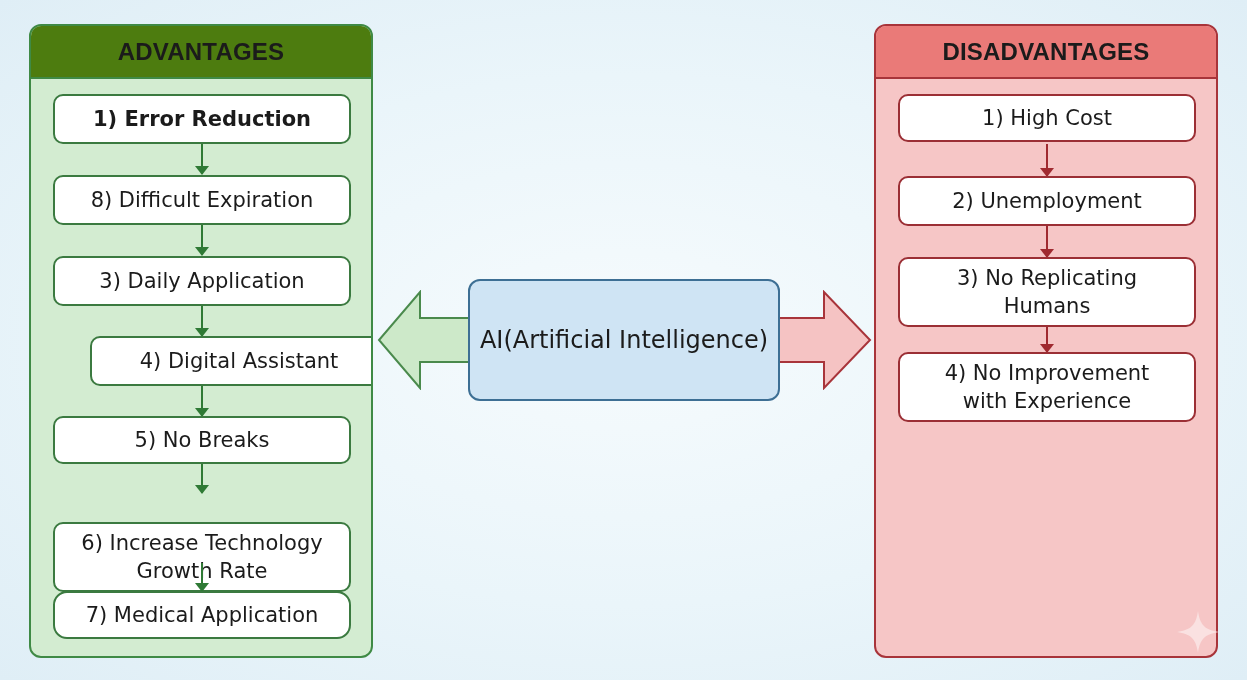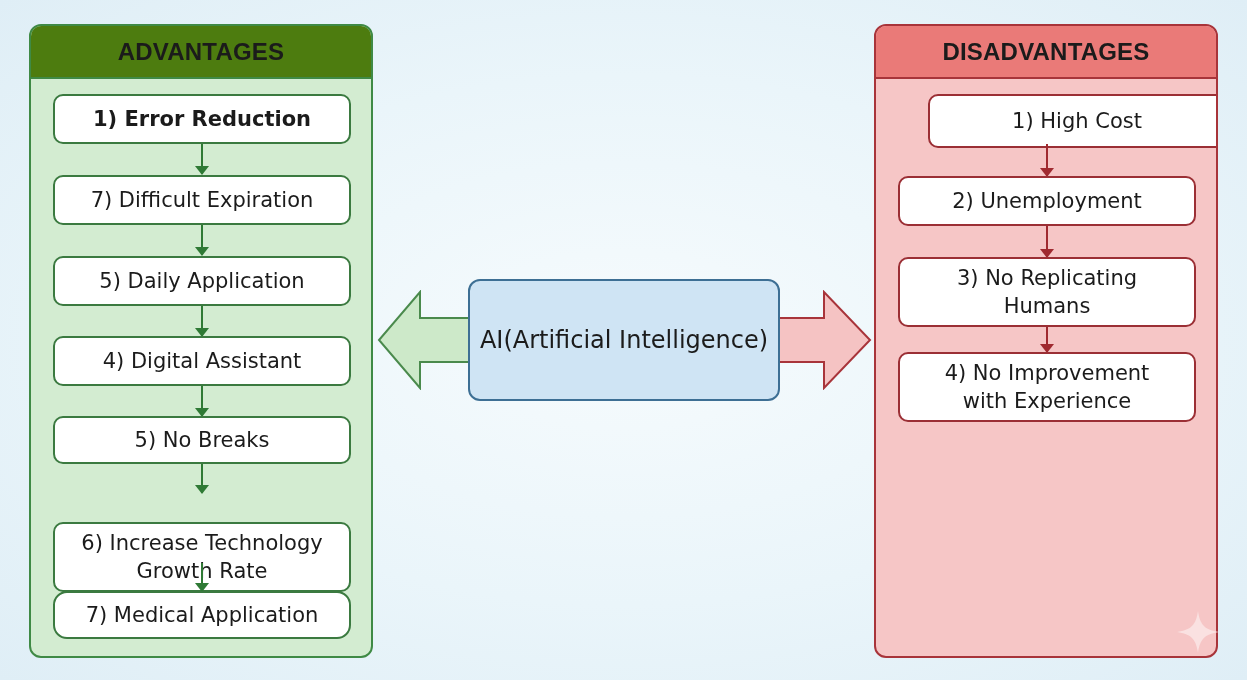--- a/index.html
+++ b/index.html
@@ -53,27 +53,27 @@
 </style>
 </head>
 <body>
 
 <div class="panel adv">
   <div class="panel-header">ADVANTAGES</div>
 
   <div class="item" style="top:68px;height:50px;font-weight:bold;">1) Error Reduction</div>
   <div class="connector" style="top:118px;height:30px;"></div>
 
-  <div class="item" style="top:149px;height:50px;">7) Difficult Expiration</div>
+  <div class="item" style="top:149px;height:50px;">8) Difficult Expiration</div>
   <div class="connector" style="top:199px;height:30px;"></div>
 
-  <div class="item" style="top:230px;height:50px;">5) Daily Application</div>
+  <div class="item" style="top:230px;height:50px;">3) Daily Application</div>
   <div class="connector" style="top:280px;height:30px;"></div>
 
-  <div class="item" style="top:310px;height:50px;">4) Digital Assistant</div>
+  <div class="item" style="top:310px;height:50px;margin-left:37px;">4) Digital Assistant</div>
   <div class="connector" style="top:360px;height:30px;"></div>
 
   <div class="item" style="top:390px;height:48px;">5) No Breaks</div>
   <div class="connector" style="top:438px;height:29px;"></div>
 
   <div class="item" style="top:467px;height:70px;padding:0 24px;margin-top:29px;">6) Increase Technology Growth Rate</div>
   <div class="connector" style="top:537px;height:28px;"></div>
 
   <div class="item" style="top:565px;height:48px;border-radius:14px;">7) Medical Application</div>
 </div>
@@ -89,21 +89,21 @@
 </div>
 
 <svg class="arrow right" width="94" height="100" viewBox="0 0 94 100">
   <polygon points="0,28 44,28 44,2 90,50 44,98 44,72 0,72" fill="#f5c3c3" stroke="#a8343a" stroke-width="2" stroke-linejoin="miter"></polygon>
   <rect x="0" y="29" width="3" height="42" fill="#f5c3c3"></rect>
 </svg>
 
 <div class="panel dis">
   <div class="panel-header">DISADVANTAGES</div>
 
-  <div class="item" style="top:68px;height:54px;margin-left:30px;">1) High Cost</div>
+  <div class="item" style="top:68px;height:48px;">1) High Cost</div>
   <div class="connector" style="top:118px;height:32px;"></div>
 
   <div class="item" style="top:150px;height:50px;">2) Unemployment</div>
   <div class="connector" style="top:200px;height:31px;"></div>
 
   <div class="item" style="top:231px;height:70px;padding:0 45px;">3) No Replicating Humans</div>
   <div class="connector" style="top:301px;height:25px;"></div>
 
   <div class="item" style="top:326px;height:70px;padding:16px 30px;">4) No Improvement with Experience</div>
 </div>

